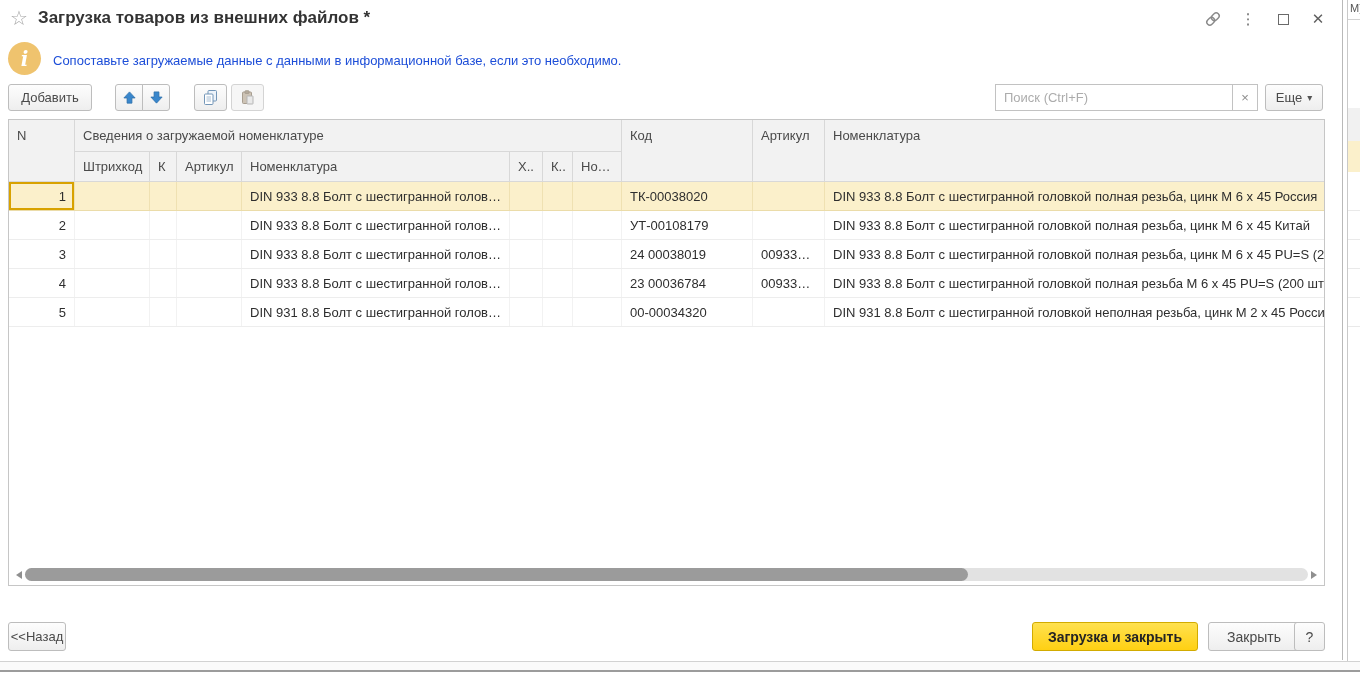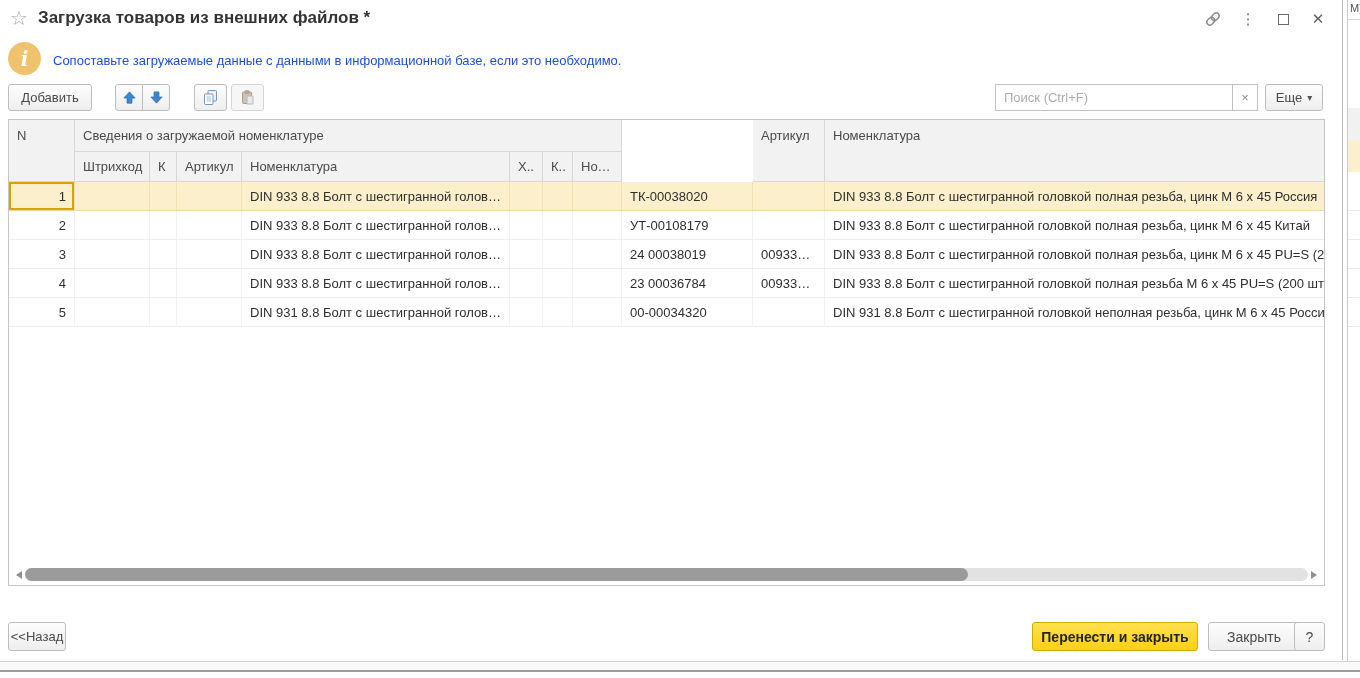--- a/index.html
+++ b/index.html
@@ -161,20 +161,21 @@
       <button class="btn more-btn">
         <span>Еще</span>
         <span class="dd-arrow">▾</span>
       </button>
     </div>
 
     <div class="grid-table">
       <div class="thead">
         <div class="th span2 c1">N</div>
         <div class="th group">Сведения о загружаемой номенклатуре</div>
+        <div class="th span2 c9">Код</div>
         <div class="th span2 c10">Артикул</div>
         <div class="th span2 c11">Номенклатура</div>
         <div class="th sub s2">Штрихкод</div>
         <div class="th sub s3">К</div>
         <div class="th sub s4">Артикул</div>
         <div class="th sub s5">Номенклатура</div>
         <div class="th sub s6">Х..</div>
         <div class="th sub s7">К..</div>
         <div class="th sub s8">Но…</div>
       </div>
@@ -239,34 +240,34 @@
         <div class="td num">5</div>
         <div class="td"></div>
         <div class="td"></div>
         <div class="td"></div>
         <div class="td">DIN 931 8.8 Болт с шестигранной голов…</div>
         <div class="td"></div>
         <div class="td"></div>
         <div class="td"></div>
         <div class="td">00-00034320</div>
         <div class="td"></div>
-        <div class="td">DIN 931 8.8 Болт с шестигранной головкой неполная резьба, цинк М 6 х 45 Росси</div>
+        <div class="td">DIN 931 8.8 Болт с шестигранной головкой неполная резьба, цинк М 2 х 45 Росси</div>
       </div>
 
       <div class="hscroll">
         <span class="sb-left"></span>
         <div class="sb-track">
           <div class="sb-thumb"></div>
         </div>
         <span class="sb-right"></span>
       </div>
     </div>
 
     <button class="btn back-btn">&lt;&lt;Назад</button>
-    <button class="transfer-btn">Перенести и закрыть</button>
+    <button class="transfer-btn">Загрузка и закрыть</button>
     <button class="btn close-btn">Закрыть</button>
     <button class="btn help-btn">?</button>
   </div>
 
   <div class="bg-sliver">
     <div class="vline"></div>
     <div class="bg-title-frag">М)</div>
     <div class="bg-title-line"></div>
     <div class="bg-gray-band"></div>
     <div class="bg-yellow-band"></div>

